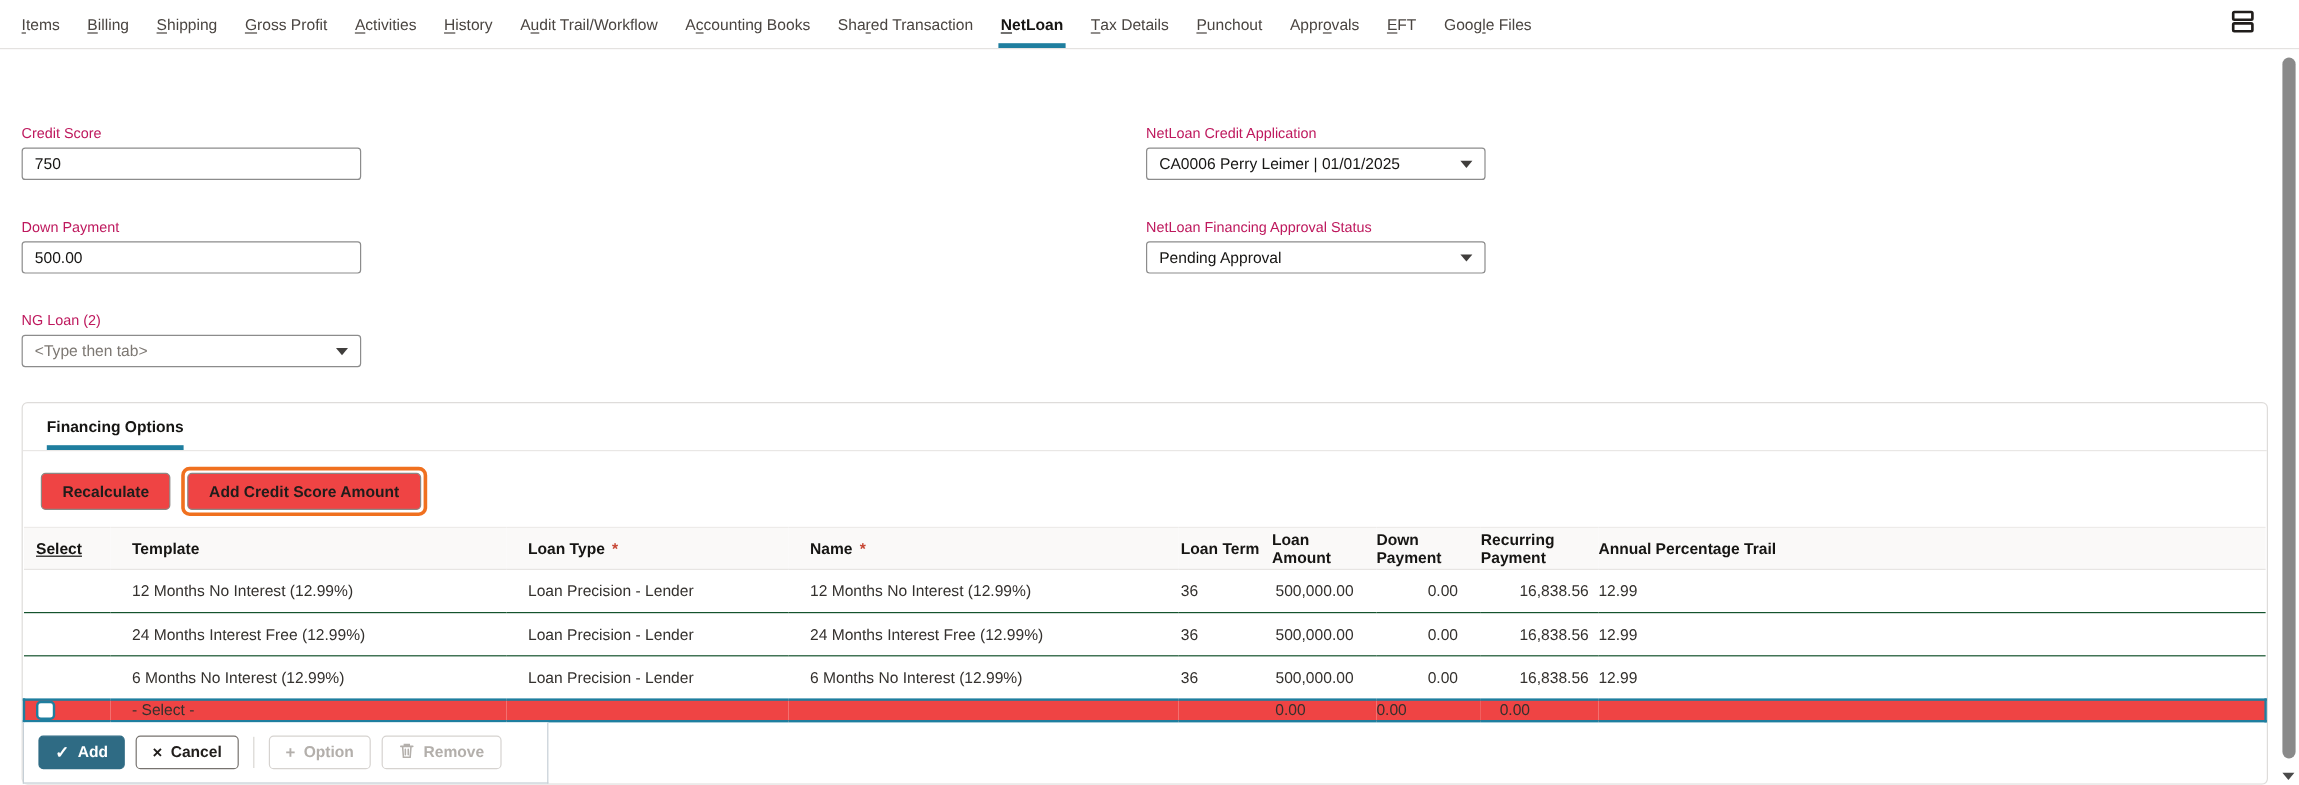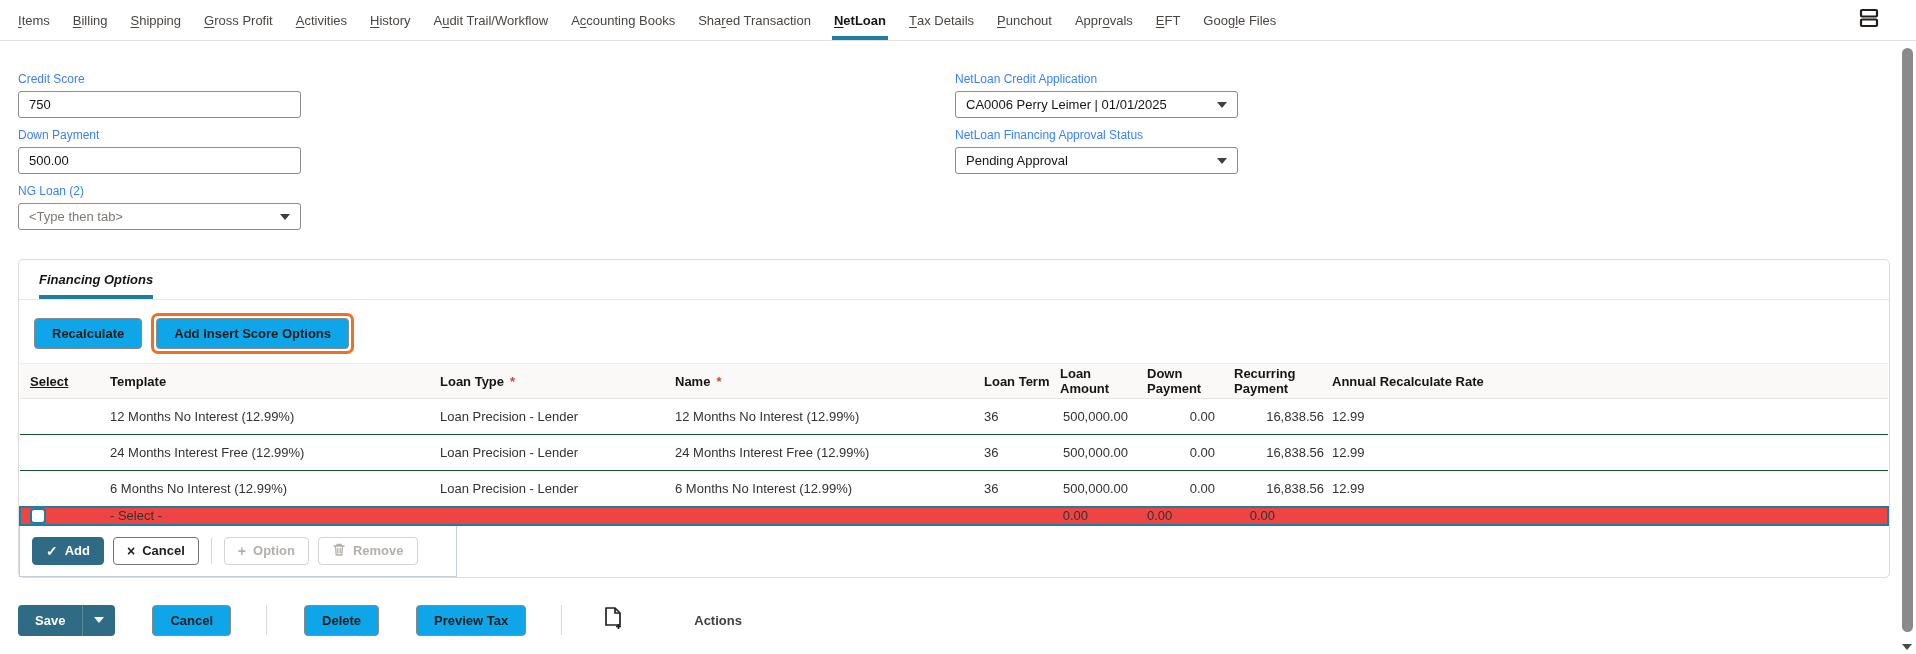--- a/index.html
+++ b/index.html
@@ -16,38 +16,38 @@
   .nav-tab.active { color:#161513; font-weight:700; }
   .nav-tab.active::after { content:""; position:absolute; left:-2px; right:-2px; bottom:0;
     height:4px; background:var(--accent-teal); }
   .rows-icon { margin-left:auto; align-self:center; margin-right:18px; cursor:pointer; }
 
   
   .form-section { display:flex; padding:31px 18px 0 18px; }
   .form-col { width:283px; }
   .form-col.right { margin-left:654px; }
   .field { margin-bottom:10px; }
-  .field-label { font-size:12px; color:#3b82f6; margin-bottom:5px; }
+  .field-label { font-size:12px; color:#be185d; margin-bottom:5px;margin-top:32px; }
   .control { width:283px; height:27px; border:1px solid #8c8c8c; border-radius:3px;
     background:#fff; display:flex; align-items:center; padding:0 10px; font-size:13px;
     color:#161513; cursor:text; }
   .control.select { cursor:pointer; }
   .control .ph { color:#7d7873; }
   .caret { margin-left:auto; width:0; height:0; border-left:5px solid transparent;
     border-right:5px solid transparent; border-top:6px solid #403e3c; }
 
   
   .panel { margin:19px 26px 0 18px; border:1px solid #dedcda; border-radius:5px; background:#fff; }
   .panel-head { height:40px; border-bottom:1px solid #e9e7e5; padding:0 20px; display:flex; }
   .panel-tab { display:flex; align-items:center; font-size:13px; font-weight:700;
-    color:#161513; position:relative; cursor:pointer;font-style:italic; }
+    color:#161513; position:relative; cursor:pointer; }
   .panel-tab::after { content:""; position:absolute; left:0; right:0; bottom:0; height:4px;
     background:var(--accent-teal); }
   .panel-toolbar { display:flex; align-items:center; padding:13px 0 9px 15px; }
-  .btn { height:31px; border:1px solid #8c8884; border-radius:4px; background:#0ea5e9;
+  .btn { height:31px; border:1px solid #8c8884; border-radius:4px; background:#ef4444;
     font-family:inherit; font-size:13px; font-weight:700; color:#201d1b; padding:0 17px;
     cursor:pointer; display:inline-flex; align-items:center; gap:7px; }
   .highlight-wrap { margin-left:9px; border:3px solid var(--highlight-orange);
     border-radius:7px; padding:2px; display:inline-flex; }
 
   
   table.fo { width:100%; border-collapse:collapse; table-layout:fixed; }
   table.fo th { background:#faf9f8; height:35px; font-size:13px; font-weight:700;
     color:#161513; text-align:left; border-top:1px solid #edebe9; border-bottom:1px solid #e7e5e3; }
   table.fo td { height:36px; font-size:13px; color:#34312e; border-bottom:1px solid #14532d; }
@@ -172,21 +172,21 @@
       </div>
   </section>
 
   <section class="panel">
     <div class="panel-head">
       <div class="panel-tab">Financing Options</div>
     </div>
     <div class="panel-toolbar">
       <button class="btn">Recalculate</button>
       <span class="highlight-wrap">
-        <button class="btn">Add Insert Score Options</button>
+        <button class="btn">Add Credit Score Amount</button>
       </span>
     </div>
 
     <table class="fo" id="fo-table">
       <colgroup>
         <col style="width:72px">
           <col style="width:330px">
           <col style="width:235px">
         <col style="width:325px">
           <col style="width:78px">
@@ -198,21 +198,21 @@
       <thead>
           <tr>
             <th class="pl10">Select</th>
             <th class="pl18">Template</th>
             <th class="pl18">Loan Type<span class="req">*</span></th>
             <th class="pl18">Name<span class="req">*</span></th>
             <th class="pl2">Loan Term</th>
             <th class="num-la">Loan Amount</th>
             <th class="num-dp">Down Payment</th>
             <th class="num-rp">Recurring Payment</th>
-            <th class="">Annual Recalculate Rate</th>
+            <th class="">Annual Percentage Trail</th>
           </tr>
         </thead>
       <tbody>
           <tr>
             <td class=""></td>
             <td class="pl18">12 Months No Interest (12.99%)</td>
             <td class="pl18">Loan Precision - Lender</td>
             <td class="pl18">12 Months No Interest (12.99%)</td>
             <td class="pl2">36</td>
             <td class="num-la">500,000.00</td>

